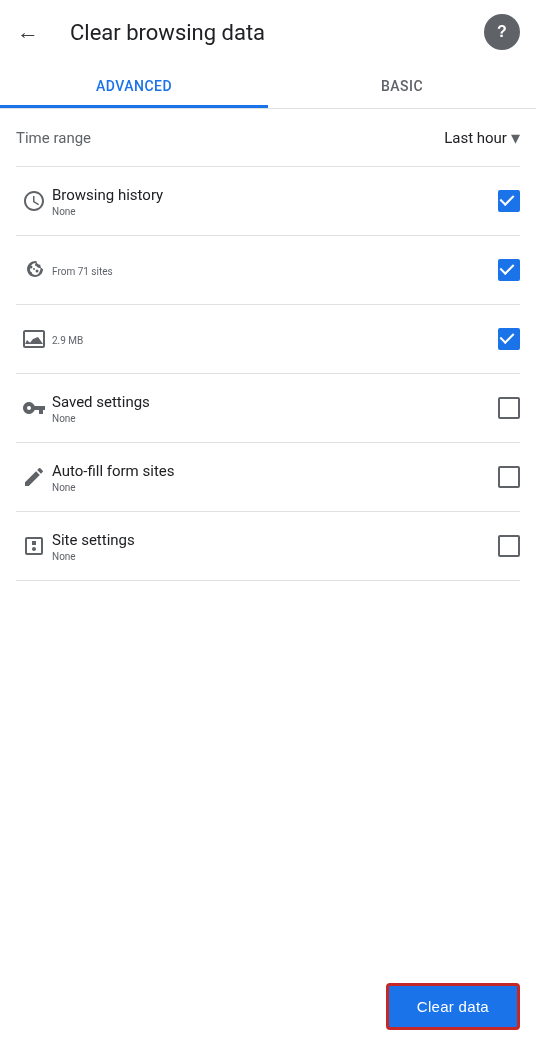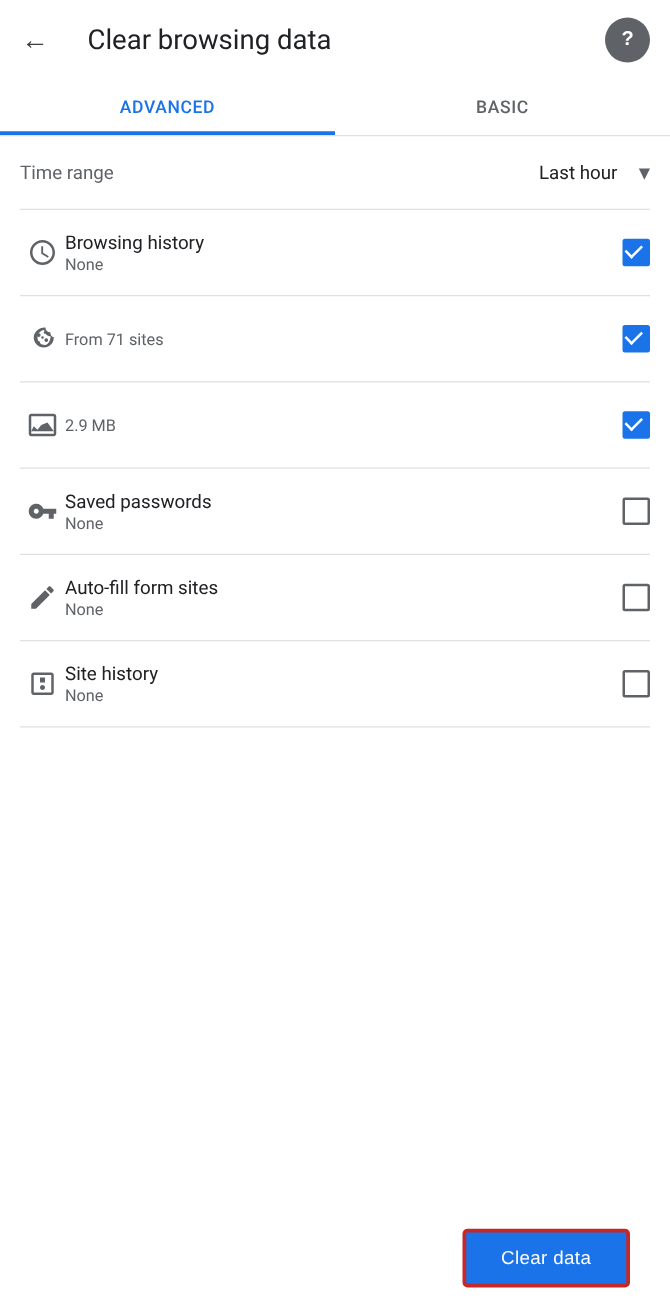--- a/index.html
+++ b/index.html
@@ -98,21 +98,21 @@
       justify-content: space-between;
       padding: 18px 16px;
     }
     .time-range-label {
       font-size: 15px;
       color: #5f6368;
     }
     .time-range-select {
       display: flex;
       align-items: center;
-      gap: 17px;
+      gap: 4px;
       cursor: pointer;
       font-size: 15px;
       color: #202124;
     }
     .dropdown-arrow {
       font-size: 18px;
       color: #5f6368;
     }
 
     
@@ -140,21 +140,21 @@
     }
     .item-text {
       flex: 1;
     }
     .item-title {
       font-size: 15px;
       color: #202124;
       font-weight: 400;
     }
     .item-subtitle {
-      font-size: 13px;
+      font-size: 10px;
       color: #5f6368;
       margin-top: 2px;
     }
     .item-checkbox {
       width: 22px;
       height: 22px;
       flex-shrink: 0;
       cursor: pointer;
       appearance: none;
       -webkit-appearance: none;
@@ -185,21 +185,21 @@
       width: 24px;
       height: 24px;
       fill: #5f6368;
     }
 
     
     .bottom-area {
       position: absolute;
       bottom: 0;
       left: 0;
-      right: 16px;
+      right: 0;
       padding: 16px;
       display: flex;
       justify-content: flex-end;
     }
     .clear-btn {
       background: #1a73e8;
       color: #fff;
       border: 3px solid #c62828;
       border-radius: 4px;
       padding: 12px 28px;
@@ -292,21 +292,21 @@
 
 <div class="divider"></div>
 
 <div class="list-item">
   <div class="item-icon">
     <svg class="icon-svg" viewBox="0 0 24 24" xmlns="http://www.w3.org/2000/svg">
       <path d="M12.65 10C11.83 7.67 9.61 6 7 6c-3.31 0-6 2.69-6 6s2.69 6 6 6c2.61 0 4.83-1.67 5.65-4H17v4h4v-4h2v-4H12.65zM7 14c-1.1 0-2-.9-2-2s.9-2 2-2 2 .9 2 2-.9 2-2 2z"></path>
     </svg>
   </div>
   <div class="item-text">
-    <div class="item-title">Saved passwords</div>
+    <div class="item-title">Saved settings</div>
     <div class="item-subtitle">None</div>
   </div>
   <input type="checkbox" class="item-checkbox" style="">
 </div>
 
 <div class="divider"></div>
 
 <div class="list-item">
   <div class="item-icon">
     <svg class="icon-svg" viewBox="0 0 24 24" xmlns="http://www.w3.org/2000/svg">
@@ -322,21 +322,21 @@
 
 <div class="divider"></div>
 
 <div class="list-item">
   <div class="item-icon">
     <svg class="icon-svg" viewBox="0 0 24 24" xmlns="http://www.w3.org/2000/svg">
       <path d="M19 3H5c-1.1 0-2 .9-2 2v14c0 1.1.9 2 2 2h14c1.1 0 2-.9 2-2V5c0-1.1-.9-2-2-2zm0 16H5V5h14v14zm-7-2c1.1 0 2-.9 2-2s-.9-2-2-2-2 .9-2 2 .9 2 2 2zm2-10h-4v4h4V7z"></path>
     </svg>
   </div>
   <div class="item-text">
-    <div class="item-title">Site history</div>
+    <div class="item-title">Site settings</div>
     <div class="item-subtitle">None</div>
   </div>
   <input type="checkbox" class="item-checkbox" style="">
 </div>
 
 <div class="divider"></div>
 
 <div class="bottom-area">
   <button class="clear-btn">Clear data</button>
 </div>

